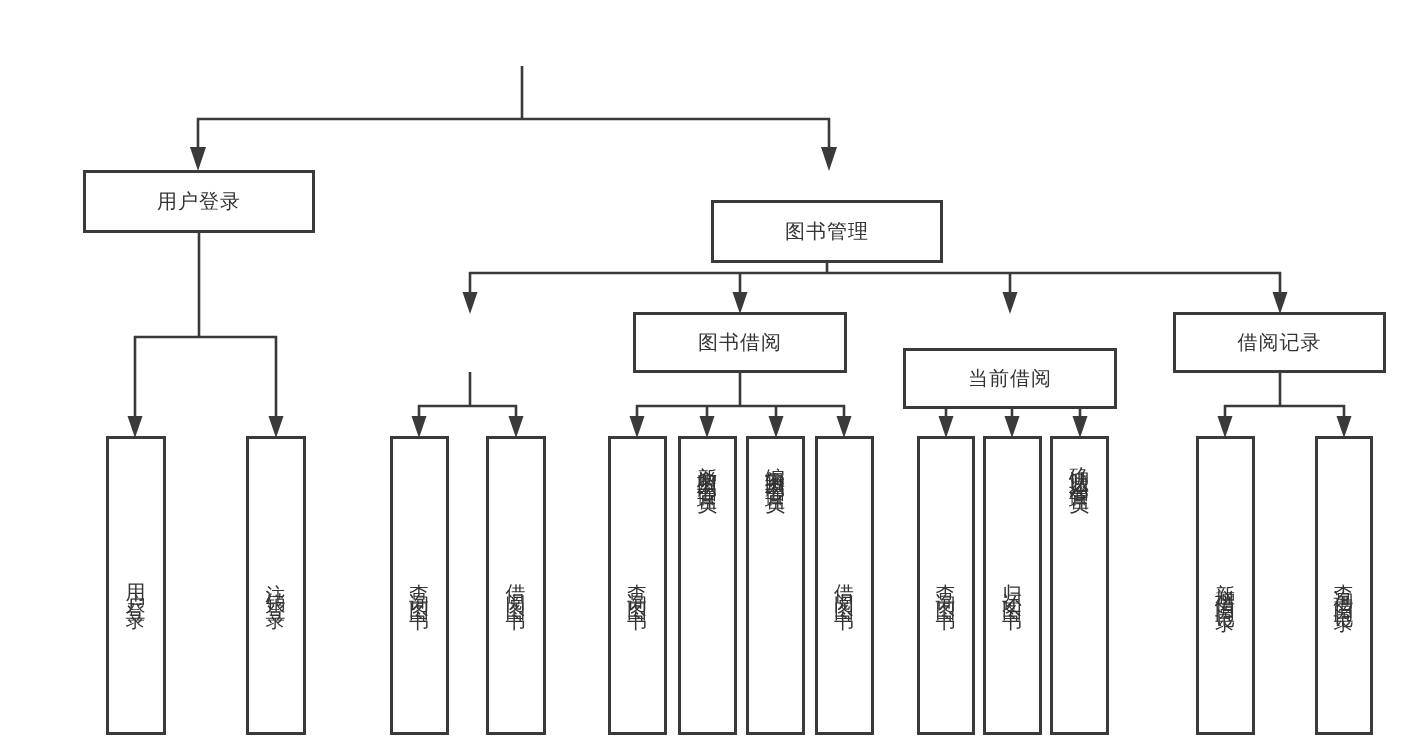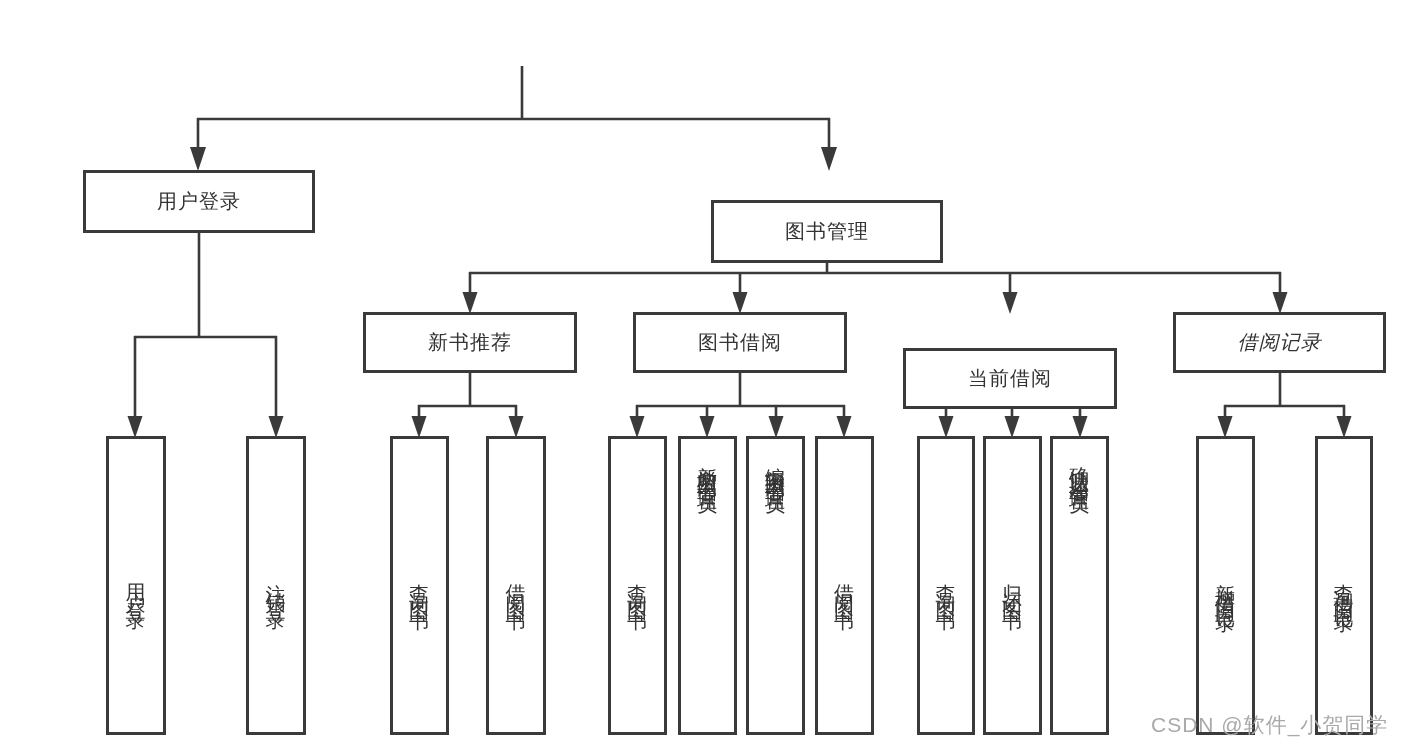--- a/index.html
+++ b/index.html
@@ -128,24 +128,23 @@
       <polygon points="1072.5,416 1087.5,416 1080,438"></polygon>
       <polygon points="1217.5,416 1232.5,416 1225,438"></polygon>
       <polygon points="1336.5,416 1351.5,416 1344,438"></polygon>
     </g>
   </svg>
 
 
   <div class="box" style="left:83px; top:170px; width:232px; height:63px;">用户登录</div>
   <div class="box" style="left:711px; top:170px; width:232px; height:63px;margin-top:30px;">图书管理</div>
 
-  <div class="box" style="left:363px; top:312px; width:214px; height:61px;">新书推荐</div>
   <div class="box" style="left:633px; top:312px; width:214px; height:61px;">图书借阅</div>
   <div class="box" style="left:903px; top:312px; width:214px; height:61px;margin-top:36px;">当前借阅</div>
-  <div class="box" style="left:1173px; top:312px; width:213px; height:61px;font-style:italic;">借阅记录</div>
+  <div class="box" style="left:1173px; top:312px; width:213px; height:61px;">借阅记录</div>
 
   <div class="vbox" style="left:106px; top:436px; width:60px; height:299px;">
     <span>用户登录</span>
   </div>
   <div class="vbox" style="left:246px; top:436px; width:60px; height:299px;">
     <span>注销登录</span>
   </div>
 
   <div class="vbox" style="left:390px; top:436px; width:59px; height:299px;">
     <span>查询图书</span>
@@ -177,15 +176,14 @@
     <span>确认归还（管理员）</span>
   </div>
 
   <div class="vbox long" style="left:1196px; top:436px; width:59px; height:299px;">
     <span>新增借阅记录</span>
   </div>
   <div class="vbox long" style="left:1315px; top:436px; width:58px; height:299px;">
     <span>查询借阅记录</span>
   </div>
 
-  <div class="watermark">CSDN @软件_小贺同学</div>
 
 </div>
 
 </body></html>

